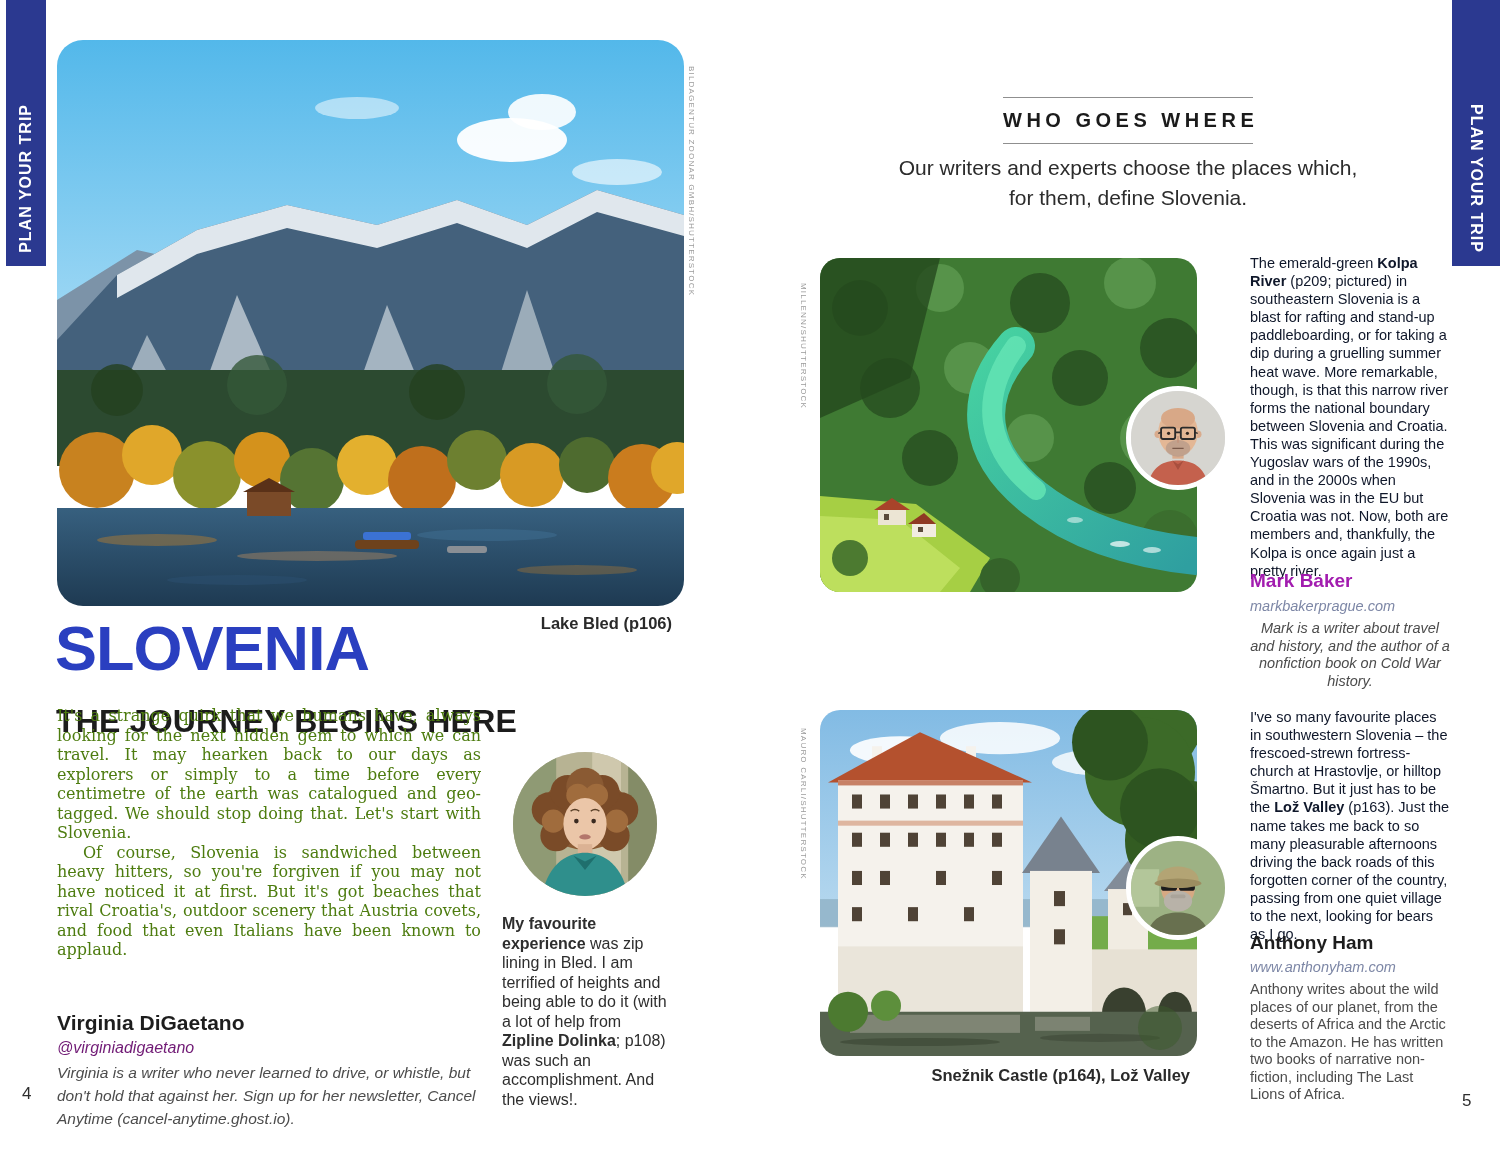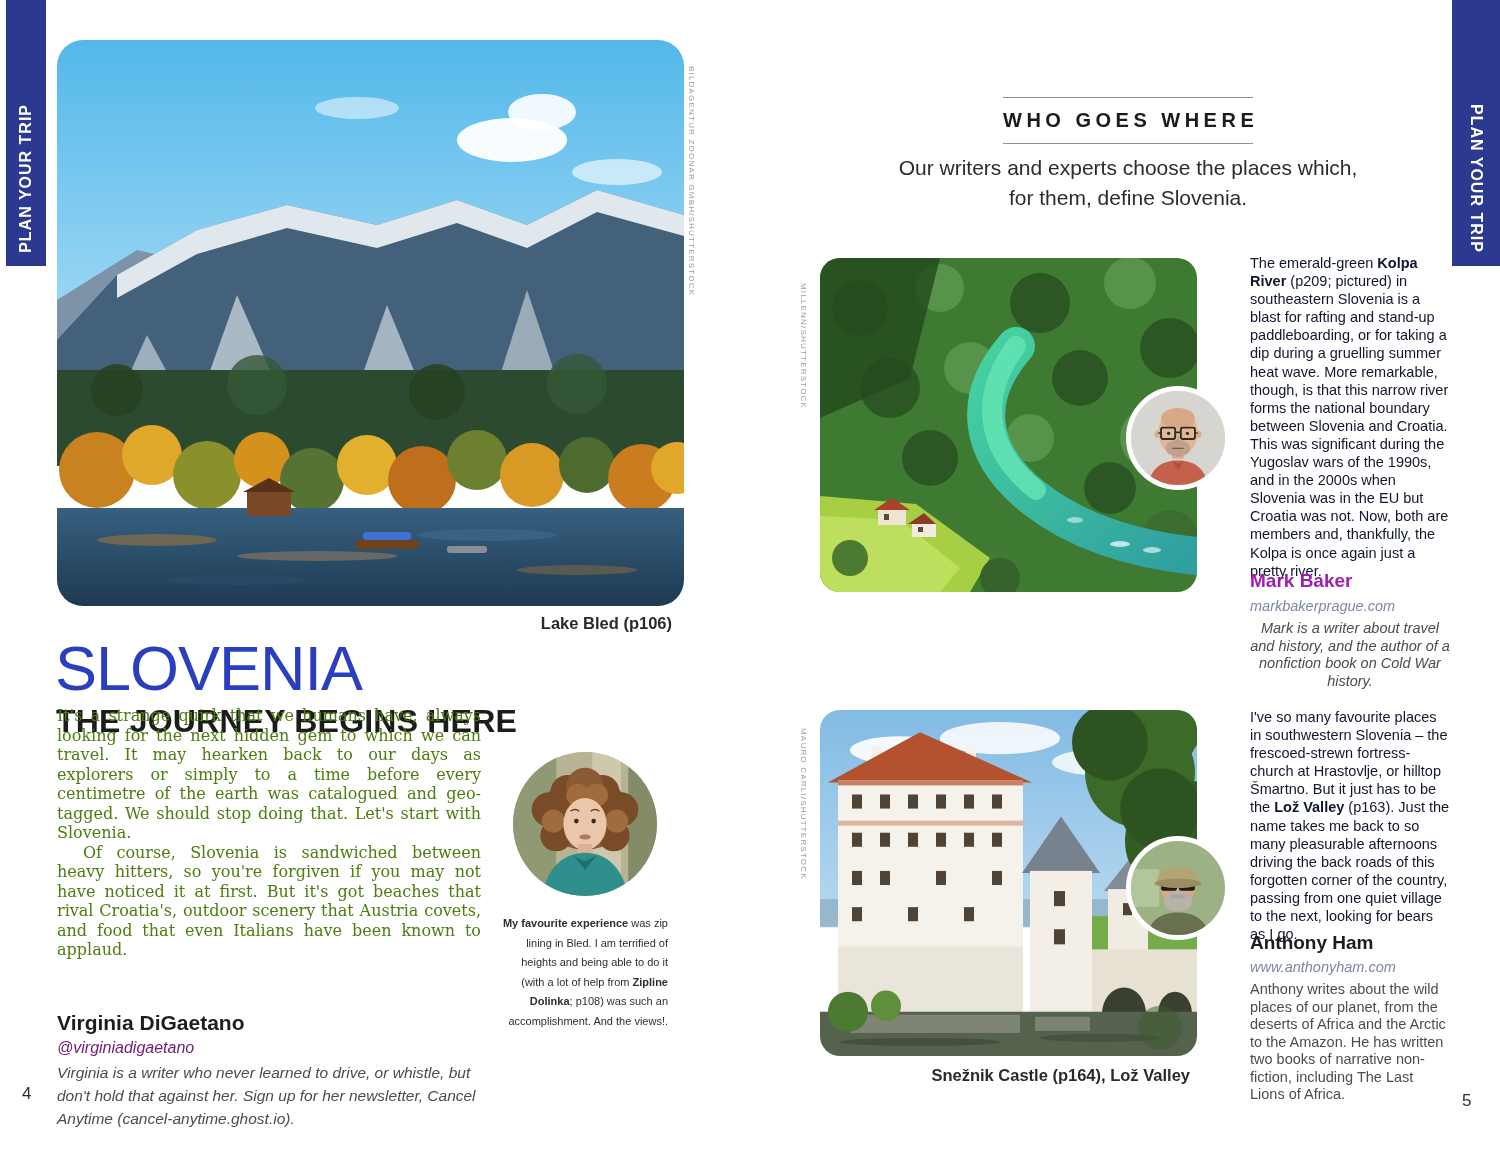--- a/index.html
+++ b/index.html
@@ -20,39 +20,39 @@
   .photo svg{display:block;width:100%;height:100%;}
   .vcredit{position:absolute;writing-mode:vertical-rl;font-size:8px;letter-spacing:1.2px;
            color:#9b9b9b;white-space:nowrap;}
   #hero-credit{left:687px;top:66px;}
   #kolpa-credit{left:799px;top:283px;}
   #castle-credit{left:799px;top:728px;}
   .caption{position:absolute;font-weight:700;font-size:16.5px;color:#2a2a2a;text-align:right;}
   #hero-caption{left:384px;top:614px;width:288px;}
   #castle-caption{left:890px;top:1066px;width:300px;}
   
-  #title{position:absolute;left:55px;top:636px;font-size:63px;line-height:64px;font-weight:400;
+  #title{position:absolute;left:55px;top:616px;font-size:63px;line-height:64px;font-weight:700;
          color:#2a3fc0;letter-spacing:-1px;}
   #subtitle{position:absolute;left:56px;top:703px;font-size:32px;font-weight:700;color:#1c1c1c;letter-spacing:0.2px;}
   #body{position:absolute;left:57px;top:706px;width:424px;font-family:"DejaVu Serif",serif;
         font-size:16px;line-height:19.5px;color:#4d7c0f;text-align:justify;}
   #body p{margin:0;}
   #body p.indent{text-indent:26px;}
   #author-name{position:absolute;left:57px;top:1011px;font-size:21px;font-weight:700;color:#1d1d1d;}
   #author-handle{position:absolute;left:57px;top:1039px;font-size:16px;font-style:italic;color:#701a75;}
   #author-bio{position:absolute;left:57px;top:1061px;width:432px;font-size:15.5px;line-height:23px;
               font-style:italic;color:#4c4c4c;}
   .pagenum{position:absolute;font-size:17px;color:#2e2e2e;}
   #page-num-left{left:22px;top:1084px;}
   #page-num-right{left:1462px;top:1091px;}
   
   .avatar{position:absolute;border-radius:50%;overflow:hidden;background:#ddd;}
   #fav-avatar{left:513px;top:752px;width:144px;height:144px;}
-  #fav-text{position:absolute;left:502px;top:914px;width:166px;text-align:right;
-            font-size:11px;line-height:19.5px;color:#2e2e2e;}
+  #fav-text{position:absolute;left:502px;top:914px;width:166px;text-align:left;
+            font-size:16px;line-height:19.5px;color:#2e2e2e;}
   
   #who-header{position:absolute;left:1003px;top:97px;width:250px;text-align:center;
               border-top:1px solid #8f8f8f;border-bottom:1px solid #8f8f8f;padding:11px 0;}
   #who-header span{font-size:20px;font-weight:700;letter-spacing:4.5px;color:#1b1b1b;white-space:nowrap;}
   #intro{position:absolute;left:888px;top:153px;width:480px;text-align:center;font-size:21px;
          line-height:30px;color:#2c2c2c;}
   .rcol{position:absolute;left:1250px;width:200px;color:#0f172a;}
   .rcol-para{font-size:14.5px;line-height:18.1px;}
   #kolpa-text{top:254px;}
   #mark-name{top:570px;font-size:19px;font-weight:700;color:#a21caf;}

